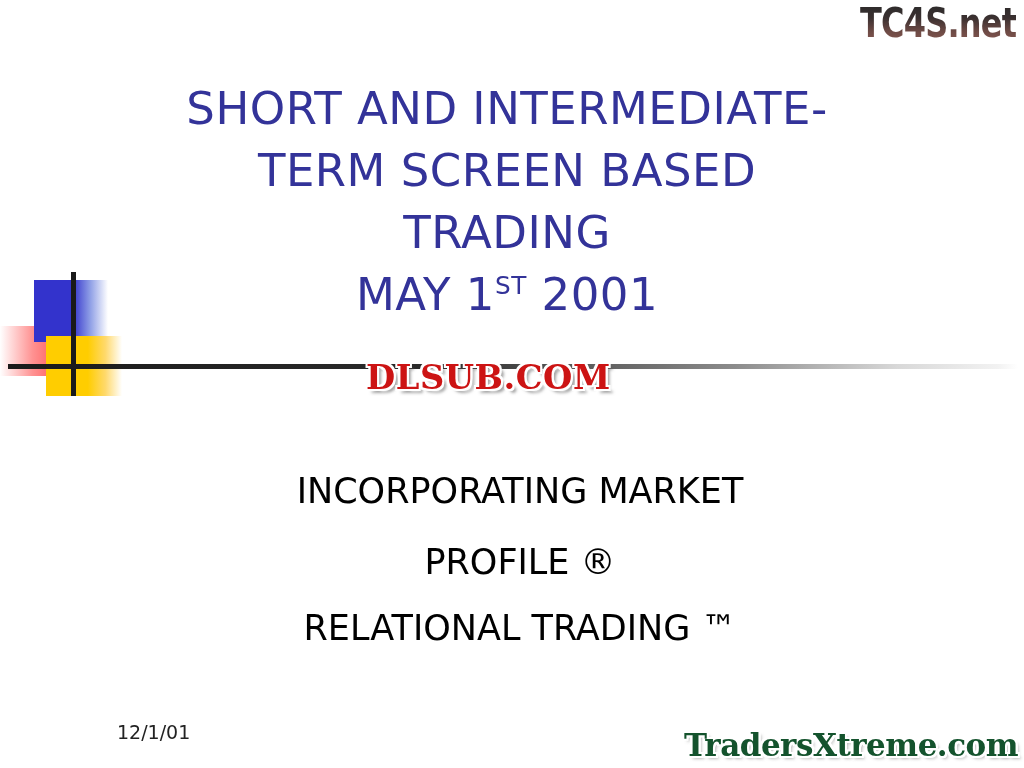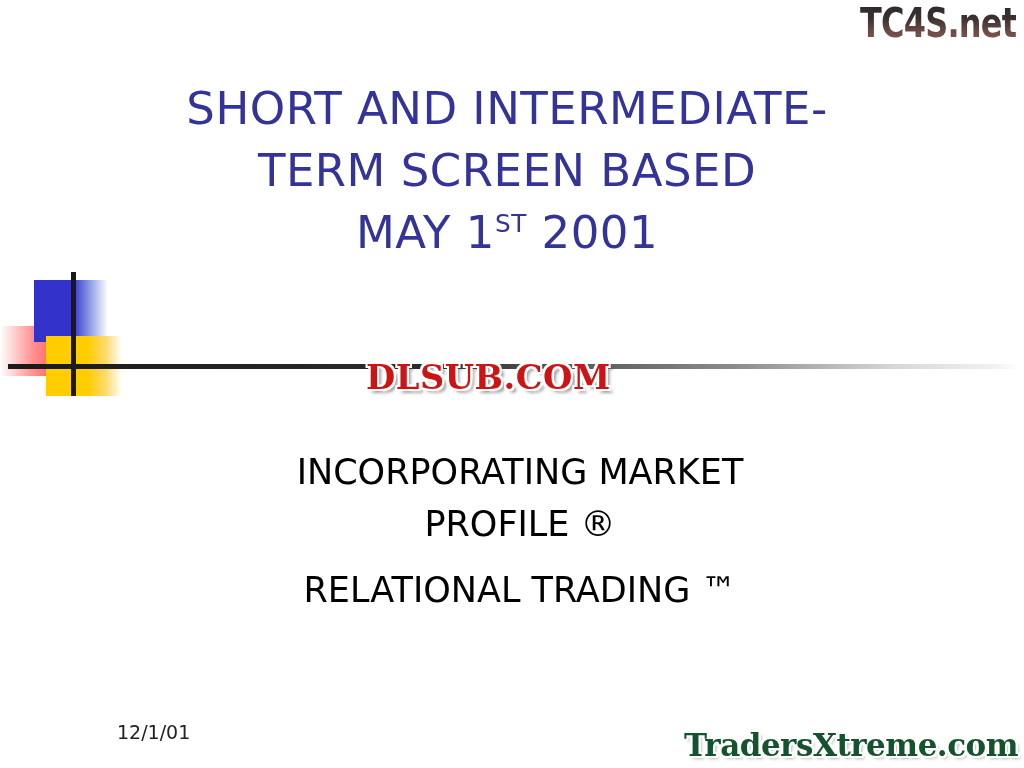--- a/index.html
+++ b/index.html
@@ -140,20 +140,21 @@
     width: 720px;
     text-align: center;
     color: #000000;
     font-family: "DejaVu Sans", sans-serif;
     font-size: 35px;
     line-height: 52px;
   }
   #body-block .bline {
     display: block;
     white-space: nowrap;
+    margin-top: 19px;
   }
   #body-block .bline.spaced {
     margin-top: 14px;
   }
 
   
   #footer-date {
     position: absolute;
     left: 117px;
     top: 720px;
@@ -192,20 +193,21 @@
     <div class="sq-red"></div>
     <div class="sq-blue"></div>
     <div class="sq-yellow"></div>
     <div class="vline"></div>
     <div class="hline"></div>
   </div>
 
   <div id="title-block">
     <span class="tline">SHORT AND INTERMEDIATE-</span>
     <span class="tline">TERM SCREEN BASED</span>
+    <span class="tline">TRADING</span>
     <span class="tline"><span>MAY 1</span><sup>ST</sup><span> 2001</span></span>
   </div>
 
   <div id="dlsub-logo">DLSUB.COM</div>
 
   <div id="body-block">
     <span class="bline">INCORPORATING MARKET</span>
     <span class="bline">PROFILE ®</span>
     <span class="bline spaced">RELATIONAL TRADING ™</span>
   </div>

